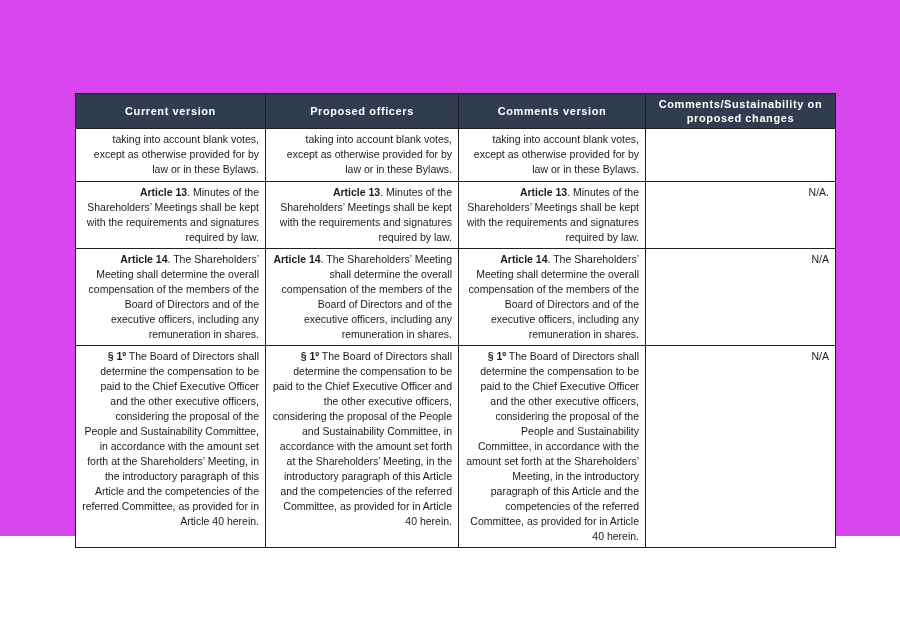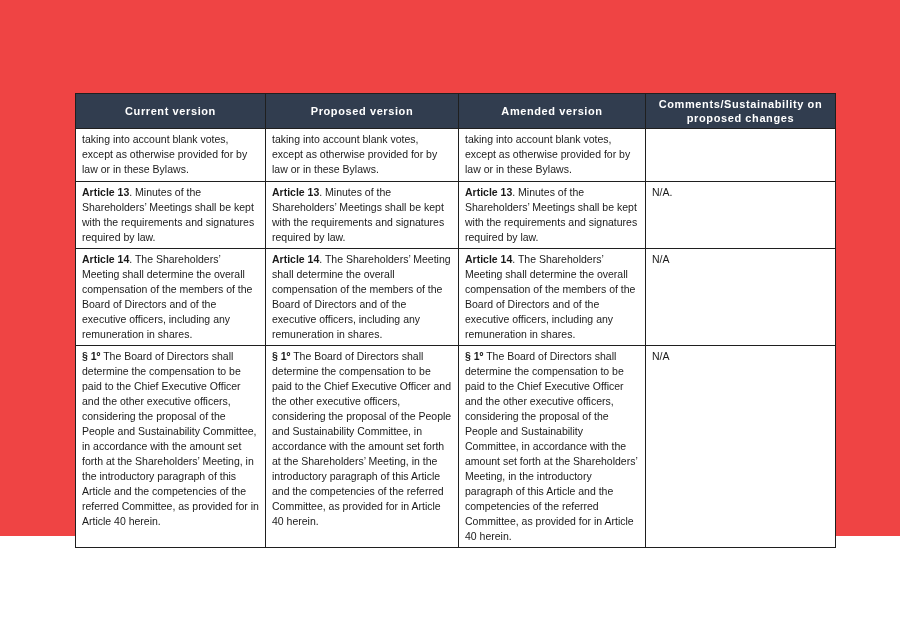--- a/index.html
+++ b/index.html
@@ -7,21 +7,21 @@
     width: 900px;
     height: 638px;
     background: #ffffff;
     font-family: "Liberation Sans", sans-serif;
     overflow: hidden;
   }
   .page {
     position: relative;
     width: 900px;
     height: 536px;
-    background: #ef4444;
+    background: #d946ef;
   }
   .table-wrap {
     position: absolute;
     left: 75px;
     top: 93px;
     width: 760px;
   }
   table.compare {
     width: 760px;
     border-collapse: collapse;
@@ -41,21 +41,21 @@
     vertical-align: middle;
     height: 34px;
     padding: 3px 8px;
     line-height: 14px;
   }
   table.compare th + th {
     border-left: 1px solid rgba(255,255,255,0.45);
   }
   table.compare td {
     vertical-align: top;
-    text-align: left;
+    text-align: right;
     padding: 3px 6px 3px 6px;
     font-size: 10.5px;
     line-height: 15px;
     color: #1a1a1a;
     background: #ffffff;
     word-wrap: break-word;
   }
   tr.r0 { height: 53px; }
   tr.r1 { height: 63px; margin-left: 40px; }
   tr.r2 { height: 96px; margin-top: 20px; }
@@ -70,22 +70,22 @@
     <table class="compare">
       <colgroup>
         <col style="width:190px">
         <col style="width:193px">
         <col style="width:187px">
         <col style="width:190px">
       </colgroup>
       <thead>
         <tr>
           <th>Current version</th>
-          <th>Proposed version</th>
-          <th>Amended version</th>
+          <th>Proposed officers</th>
+          <th>Comments version</th>
           <th>Comments/Sustainability on proposed changes</th>
         </tr>
       </thead>
       <tbody>
         <tr class="r0">
           <td><span class="cell-bold"></span><span>taking into account blank votes, except as otherwise provided for by law or in these Bylaws.</span></td>
           <td><span class="cell-bold"></span><span>taking into account blank votes, except as otherwise provided for by law or in these Bylaws.</span></td>
           <td><span class="cell-bold"></span><span>taking into account blank votes, except as otherwise provided for by law or in these Bylaws.</span></td>
           <td><span class="cell-bold"></span><span></span></td>
         </tr>

